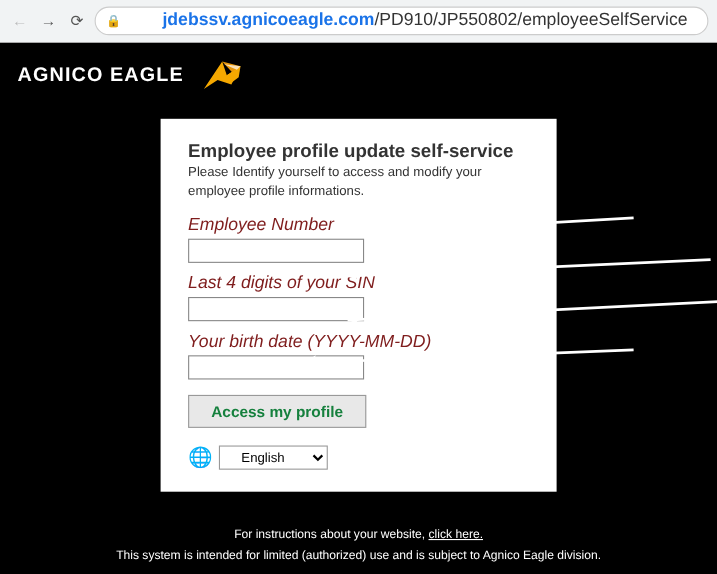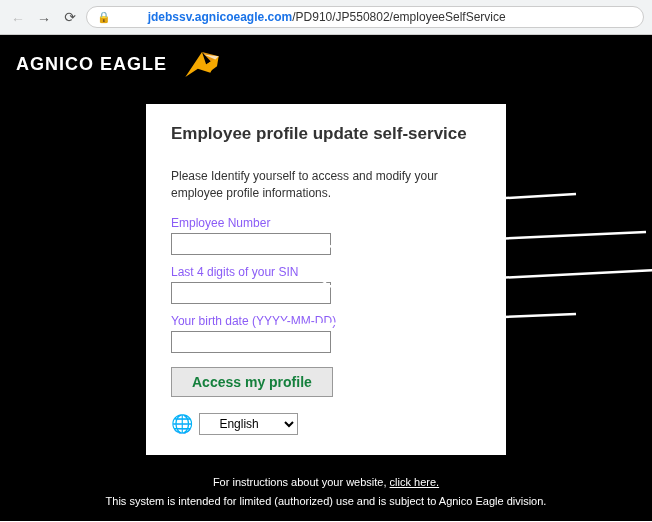--- a/index.html
+++ b/index.html
@@ -51,21 +51,21 @@
       padding: 3px 10px;
       gap: 5px;
     }
 
     .lock-icon {
       color: #555;
       font-size: 11px;
     }
 
     .address-text {
-      font-size: 12px;
+      font-size: 16px;
       color: #333;
       padding-left: 32px;
     }
 
     .address-text span {
       color: #1a73e8;
       font-weight: bold;
     }
 
     
@@ -111,35 +111,36 @@
       background: #fff;
       padding: 20px 25px;
       width: 360px;
       position: relative;
     }
 
     .form-title {
       font-size: 17px;
       font-weight: bold;
       color: #333;
-      margin-bottom: 24px;
+      margin-bottom: 0;
     }
 
     .form-subtitle {
       font-size: 12px;
       color: #333;
       margin-bottom: 14px;
       line-height: 1.4;
     }
 
     .field-label {
-      font-size: 12px;
-      color: #8b5cf6;
+      font-size: 16px;
+      color: #7f1d1d;
       margin-bottom: 3px;
       display: block;
+      font-style: italic;
     }
 
     .form-input {
       width: 160px;
       height: 22px;
       border: 1px solid #888;
       padding: 2px 4px;
       font-size: 12px;
       margin-bottom: 10px;
       display: block;

